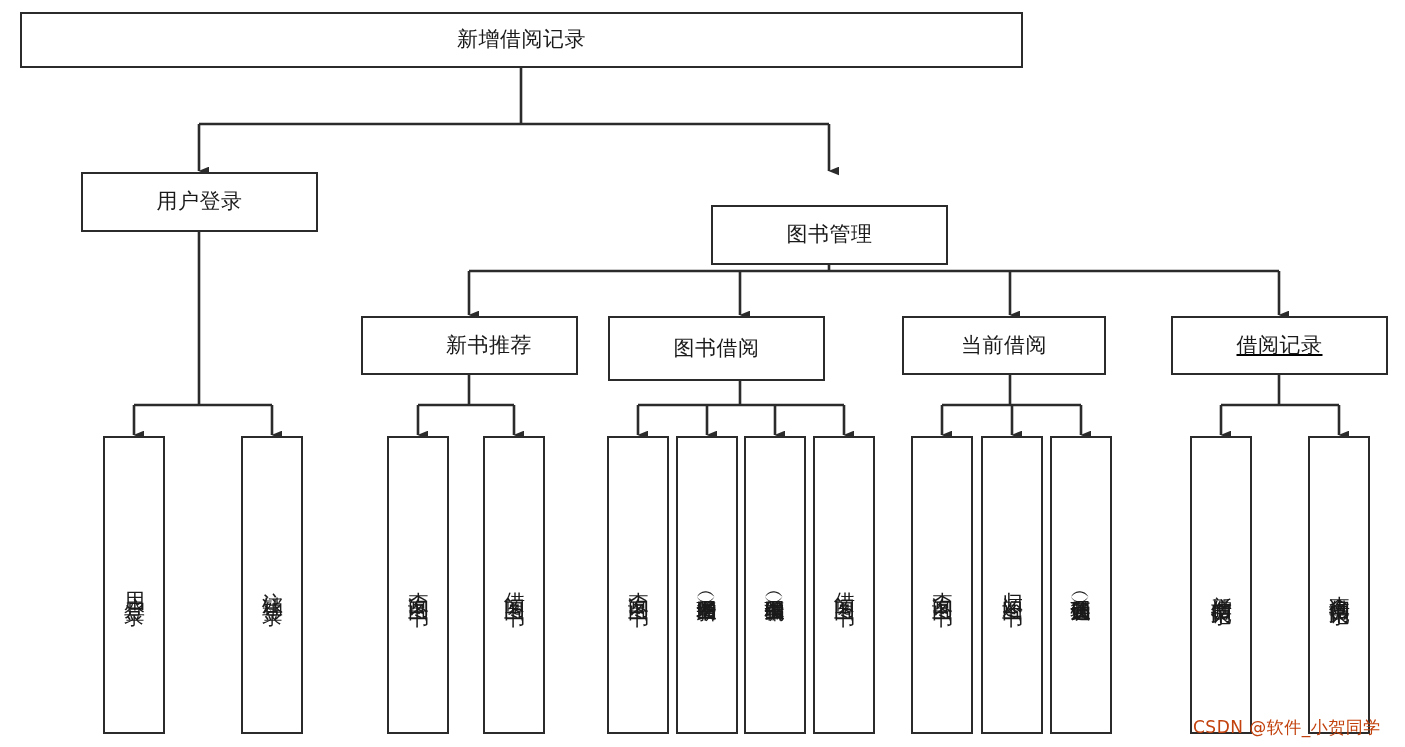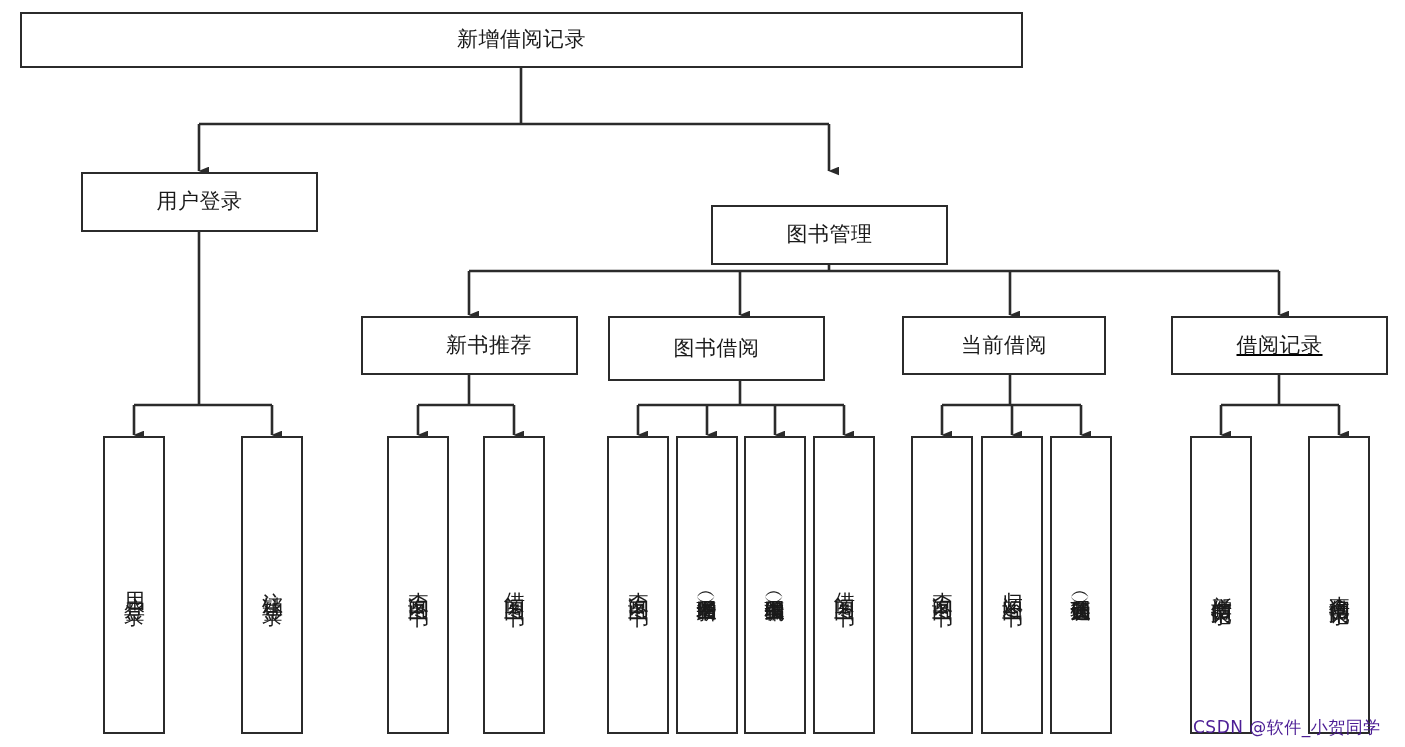--- a/index.html
+++ b/index.html
@@ -63,21 +63,21 @@
   .node-label-v.tight {
     letter-spacing: 2px;
   }
   .node-label-v.tighter {
     letter-spacing: 0px;
     font-size: 20px;
   }
   .watermark {
     position: absolute;
     font-size: 17px;
-    color: #4c1d95;
+    color: #c2410c;
     white-space: nowrap;
     letter-spacing: 0.5px;
     pointer-events: none;
   }
 </style>
 </head>
 <body>
 
 <div id="diagram-root">
 

